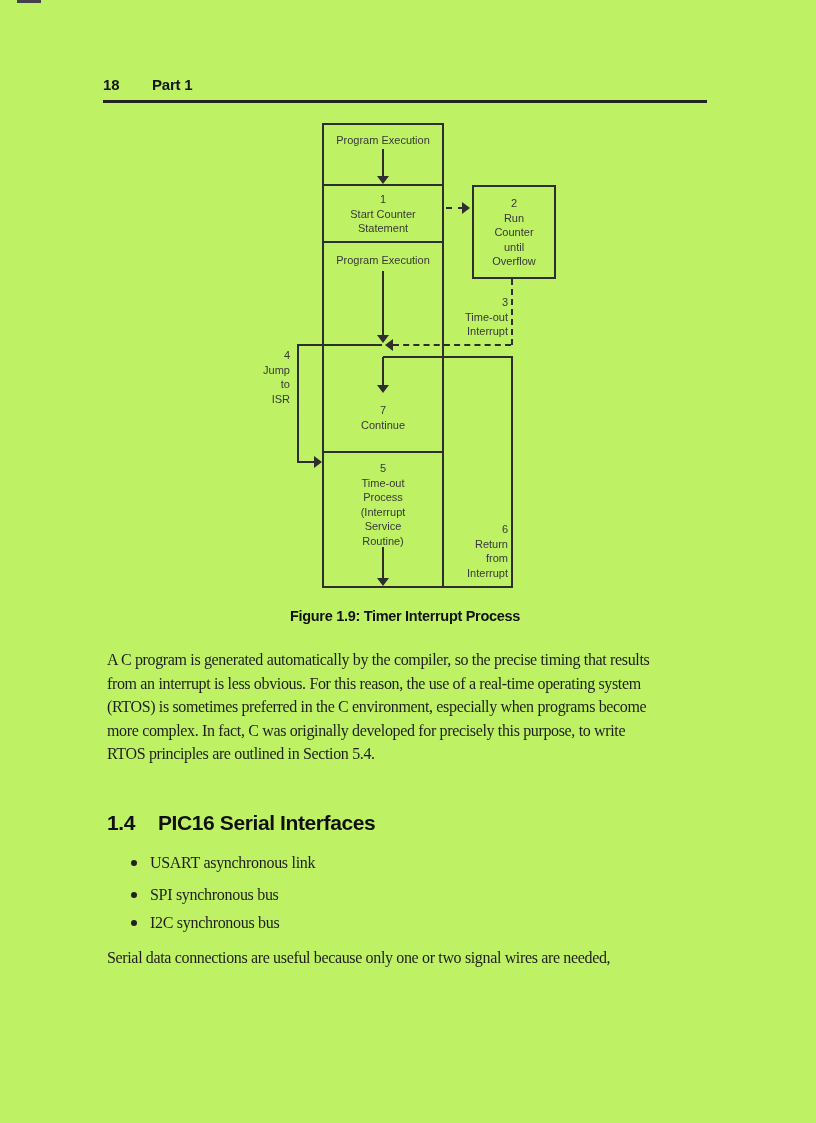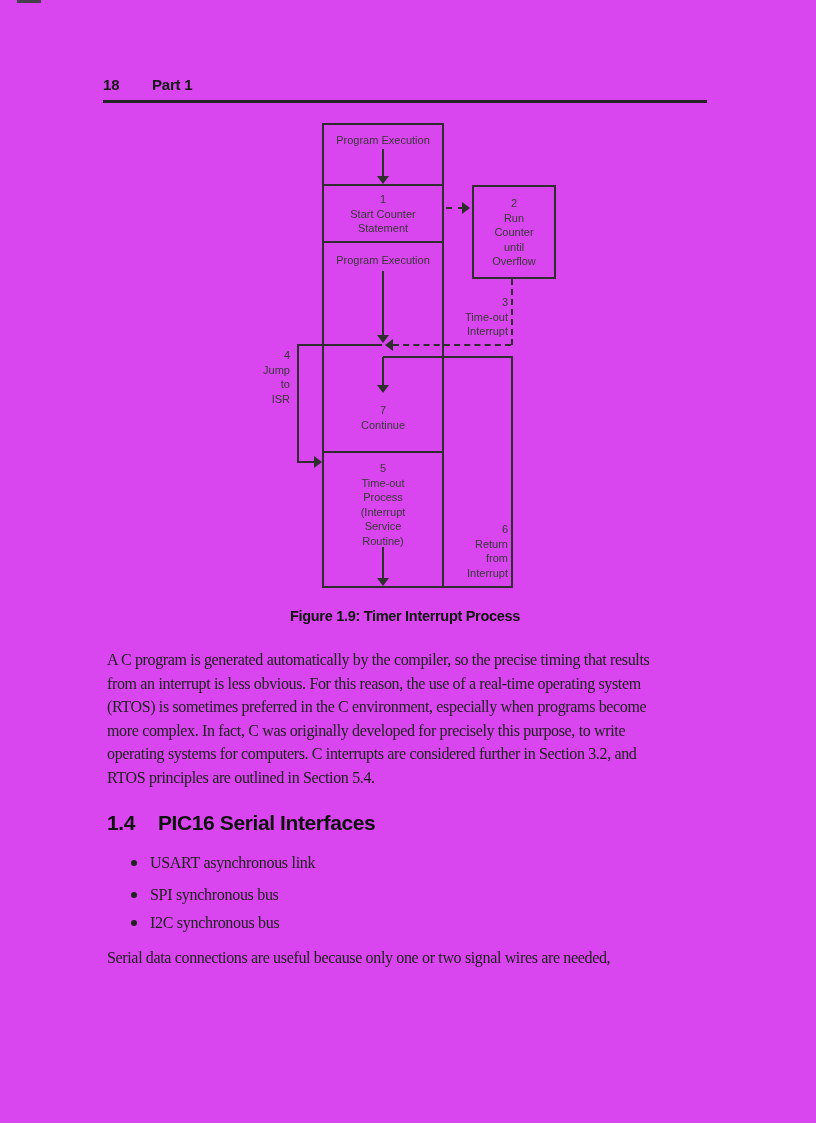--- a/index.html
+++ b/index.html
@@ -2,21 +2,21 @@
 <html><head>
 <meta charset="utf-8">
 <style>
   :root{
     --lc:#2e2e2e;
     --body-text:#1e1e1e;
     --diag-text:#383838;
   }
   html,body{margin:0;padding:0;background:#e9e9e9;}
   #page{
-    position:relative;width:816px;height:1123px;background:#d946ef;
+    position:relative;width:816px;height:1123px;background:#bef264;
     margin:0 auto;overflow:hidden;
     font-family:"Liberation Serif",serif;color:var(--body-text);
   }
   
   #scan-mark{position:absolute;left:17px;top:0;width:24px;height:3px;background:#45404a;}
   
   #header{position:absolute;left:103px;top:76px;width:604px;
     font-family:"Liberation Sans",sans-serif;font-weight:bold;font-size:15px;color:#161616;letter-spacing:-0.2px;}
   #header .pgnum{display:inline-block;width:49px;}
   #header-rule{position:absolute;left:103px;top:100px;width:604px;height:3px;background:#242424;}
@@ -153,21 +153,20 @@
 Interrupt</div>
   </div>
 
   <div id="caption">Figure 1.9: Timer Interrupt Process</div>
 
   <div id="para1" class="para">
     <div>A C program is generated automatically by the compiler, so the precise timing that results</div>
     <div>from an interrupt is less obvious. For this reason, the use of a real-time operating system</div>
     <div>(RTOS) is sometimes preferred in the C environment, especially when programs become</div>
     <div>more complex. In fact, C was originally developed for precisely this purpose, to write</div>
-    <div>operating systems for computers. C interrupts are considered further in Section 3.2, and</div>
     <div>RTOS principles are outlined in Section 5.4.</div>
   </div>
 
   <div id="heading">
     <span class="num">1.4</span><span>PIC16 Serial Interfaces</span>
   </div>
 
   <div id="bullet0" class="bullet">
     <span class="dot"></span><span>USART asynchronous link</span>
   </div>

